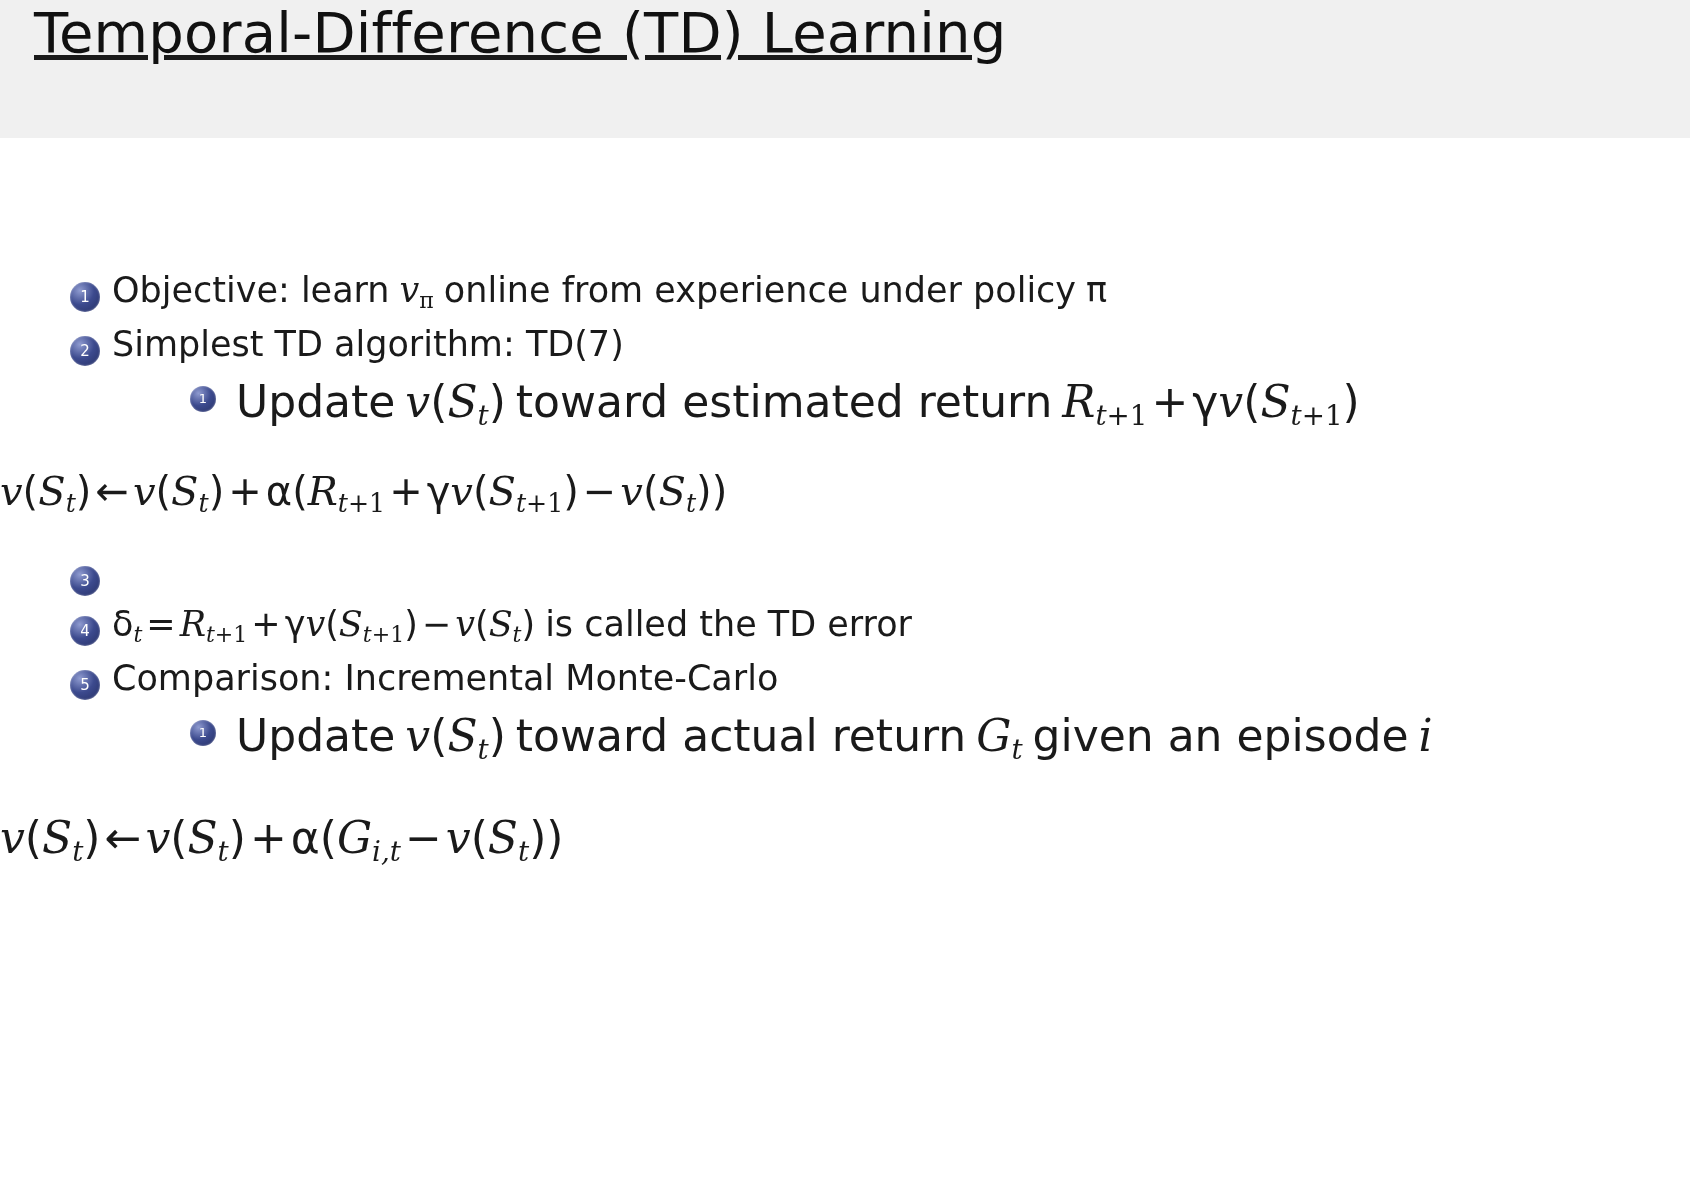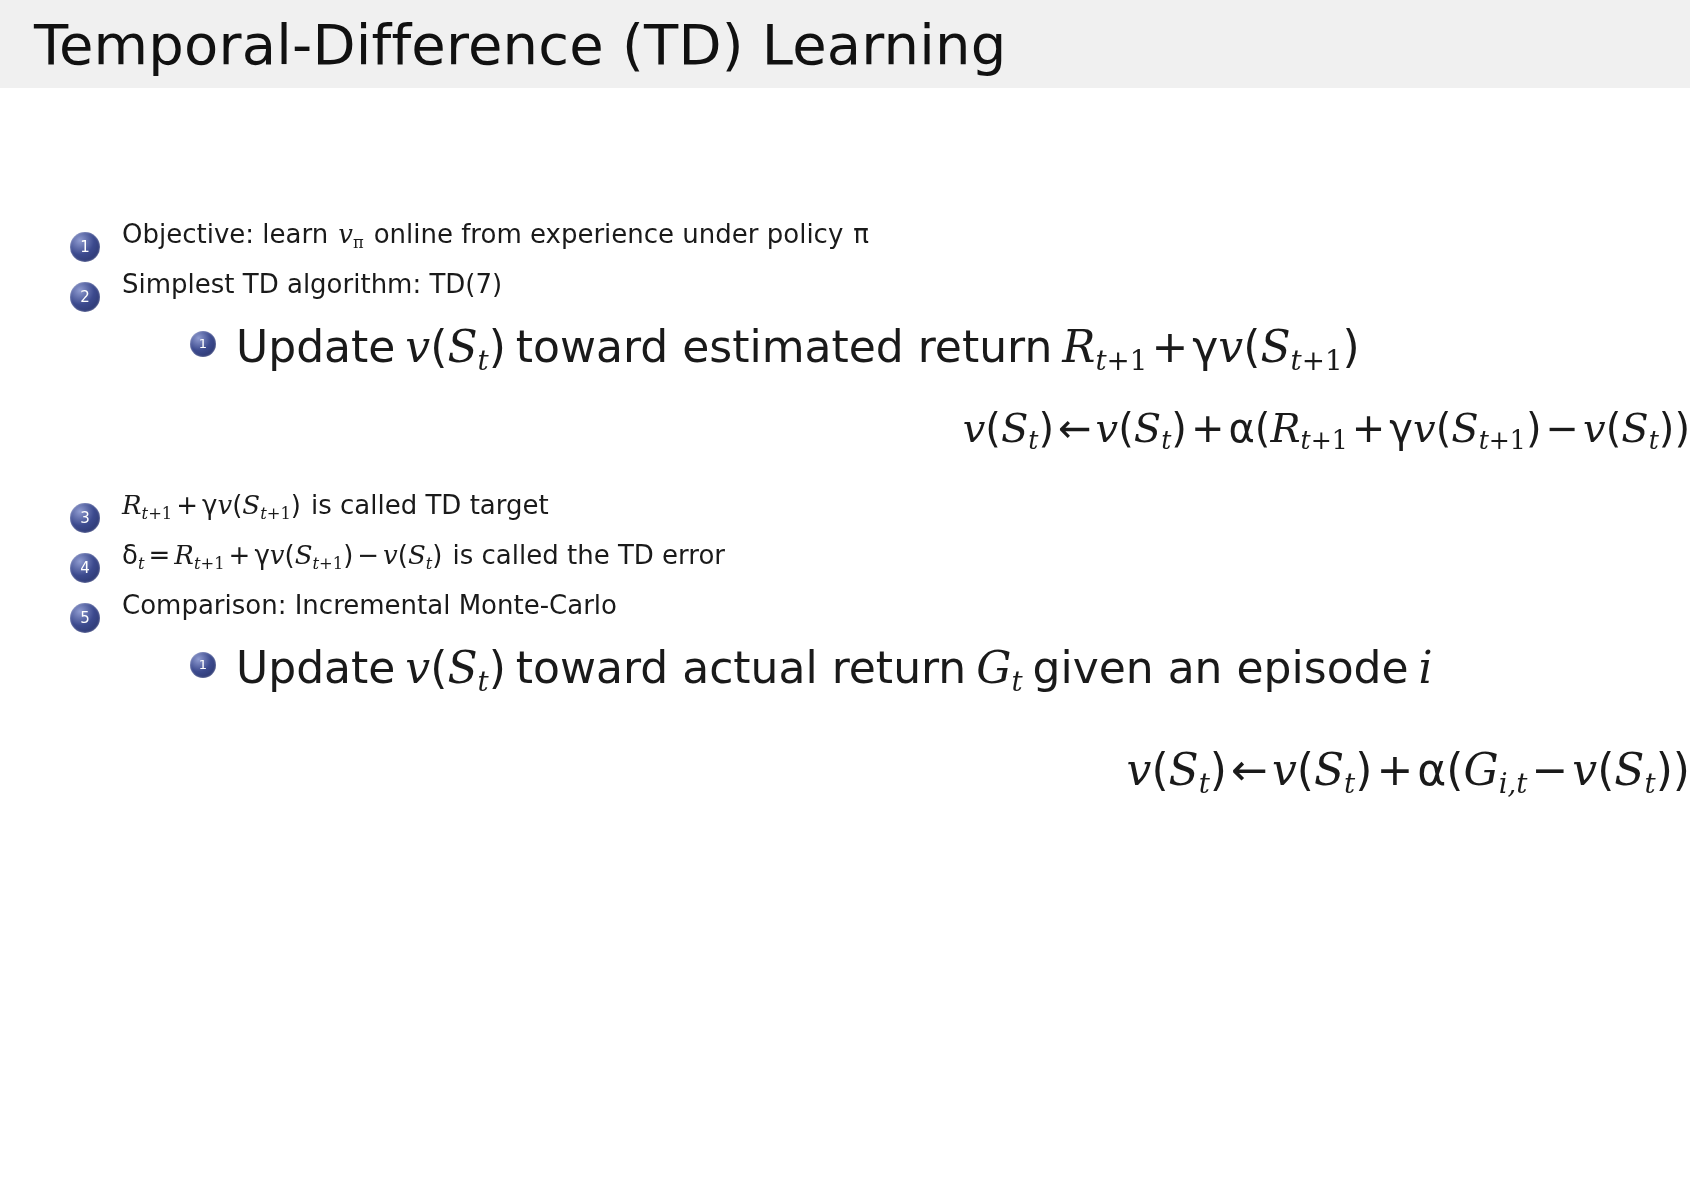--- a/index.html
+++ b/index.html
@@ -12,26 +12,26 @@
     height: 1202px;
     font-family: "DejaVu Sans", sans-serif;
     color: #1a1a1a;
     position: relative;
     overflow: hidden;
   }
 
   
   .title-bar {
     width: 100%;
-    height: 88px;
+    height: 138px;
     background: #f0f0f0;
     box-sizing: border-box;
     display: flex;
-    align-items: center;
     padding-left: 34px;
+    text-decoration: underline;
   }
   .slide-title {
     font-size: 56px;
     font-weight: normal;
     color: #111111;
     letter-spacing: 0.2px;
     white-space: nowrap;
   }
 
   
@@ -79,38 +79,38 @@
   }
   .bullet.small {
     width: 26px;
     height: 26px;
     line-height: 26px;
     font-size: 13px;
     margin-top: 13px;
   }
 
   .l1-text {
-    font-size: 26px;
+    font-size: 35px;
     line-height: 1.3;
-    margin-left: 22px;
+    margin-left: 12px;
     white-space: nowrap;
     text-align: center;
   }
   .l2-text {
     font-size: 44px;
     line-height: 1.3;
     margin-left: 20px;
     white-space: nowrap;
   }
 
   
   .equation {
-    text-align: right;
+    text-align: left;
     font-size: 40px;
-    margin: 26px 0 34px 0;
+    margin: 34px 0 34px 0;
     white-space: nowrap;
   }
   .equation.eq2 {
     margin-top: 44px;
     font-size: 44px;
   }
 
   
   .m { font-family: "DejaVu Serif", serif; font-style: italic; }
   .mu { font-family: "DejaVu Sans", sans-serif; font-style: normal; }
@@ -149,21 +149,20 @@
       <span class="bullet small">1</span>
       <span class="l2-text"><span>Update</span><span class="gap-sm"></span><span class="m">v</span><span class="mu">(</span><span class="m">S<sub>t</sub></span><span class="mu">)</span><span class="gap-sm"></span><span>toward estimated return</span><span class="gap-sm"></span><span class="m">R<sub>t</sub></span><sub class="upr">+1</sub><span class="op">+</span><span class="mu">γ</span><span class="m">v</span><span class="mu">(</span><span class="m">S<sub>t</sub></span><sub class="upr">+1</sub><span class="mu">)</span></span>
     </li>
 
     <li style="list-style:none">
       <div class="equation"><span class="m">v</span><span class="mu">(</span><span class="m">S<sub>t</sub></span><span class="mu">)</span><span class="op">←</span><span class="m">v</span><span class="mu">(</span><span class="m">S<sub>t</sub></span><span class="mu">)</span><span class="op">+</span><span class="mu">α</span><span class="mu">(</span><span class="m">R<sub>t</sub></span><sub class="upr">+1</sub><span class="op">+</span><span class="mu">γ</span><span class="m">v</span><span class="mu">(</span><span class="m">S<sub>t</sub></span><sub class="upr">+1</sub><span class="mu">)</span><span class="op">−</span><span class="m">v</span><span class="mu">(</span><span class="m">S<sub>t</sub></span><span class="mu">))</span></div>
     </li>
 
     <li class="l1-item">
       <span class="bullet">3</span>
-      <span class="l1-text"><span class="m">R<sub>t</sub></span><sub class="upr">+1</sub><span class="op">+</span><span class="mu">γ</span><span class="m">v</span><span class="mu">(</span><span class="m">S<sub>t</sub></span><sub class="upr">+1</sub><span class="mu">)</span><span class="gap-sm"></span><span>is called TD target</span></span>
     </li>
 
     <li class="l1-item">
       <span class="bullet">4</span>
       <span class="l1-text"><span class="mu">δ</span><sub>t</sub><span class="op">=</span><span class="m">R<sub>t</sub></span><sub class="upr">+1</sub><span class="op">+</span><span class="mu">γ</span><span class="m">v</span><span class="mu">(</span><span class="m">S<sub>t</sub></span><sub class="upr">+1</sub><span class="mu">)</span><span class="op">−</span><span class="m">v</span><span class="mu">(</span><span class="m">S<sub>t</sub></span><span class="mu">)</span><span class="gap-sm"></span><span>is called the TD error</span></span>
     </li>
 
     <li class="l1-item">
       <span class="bullet">5</span>
       <span class="l1-text">Comparison:  Incremental Monte-Carlo</span>

